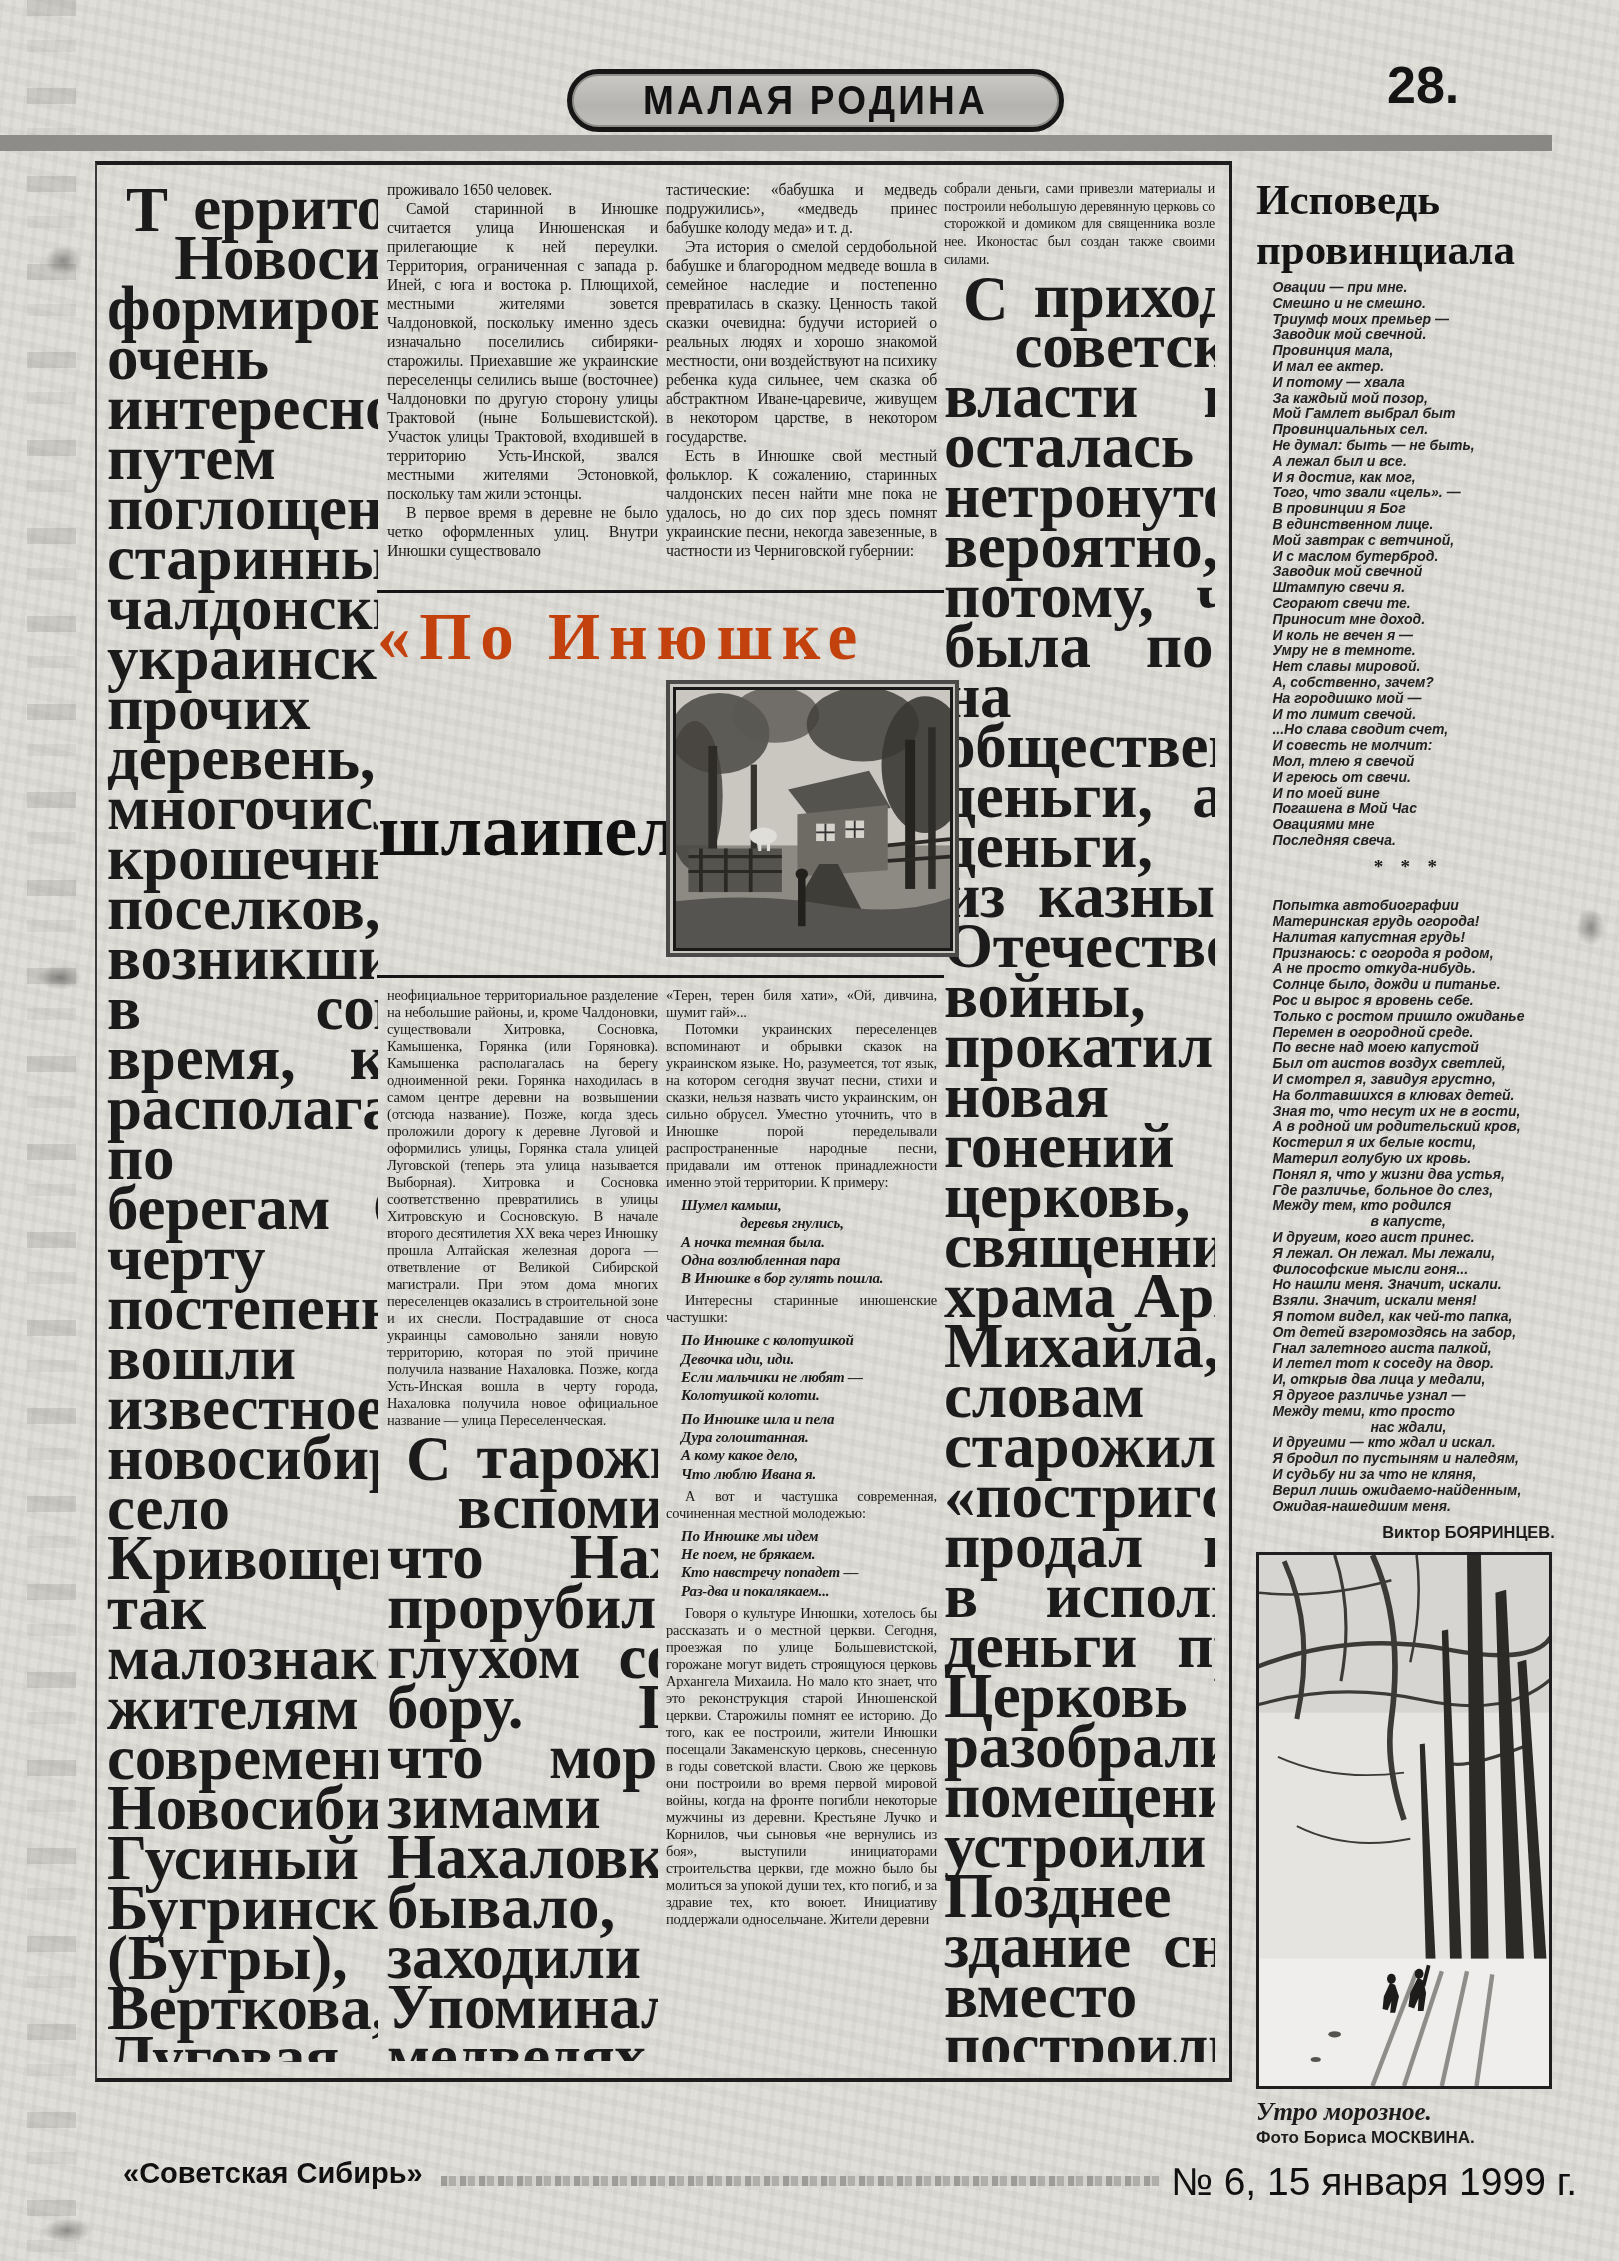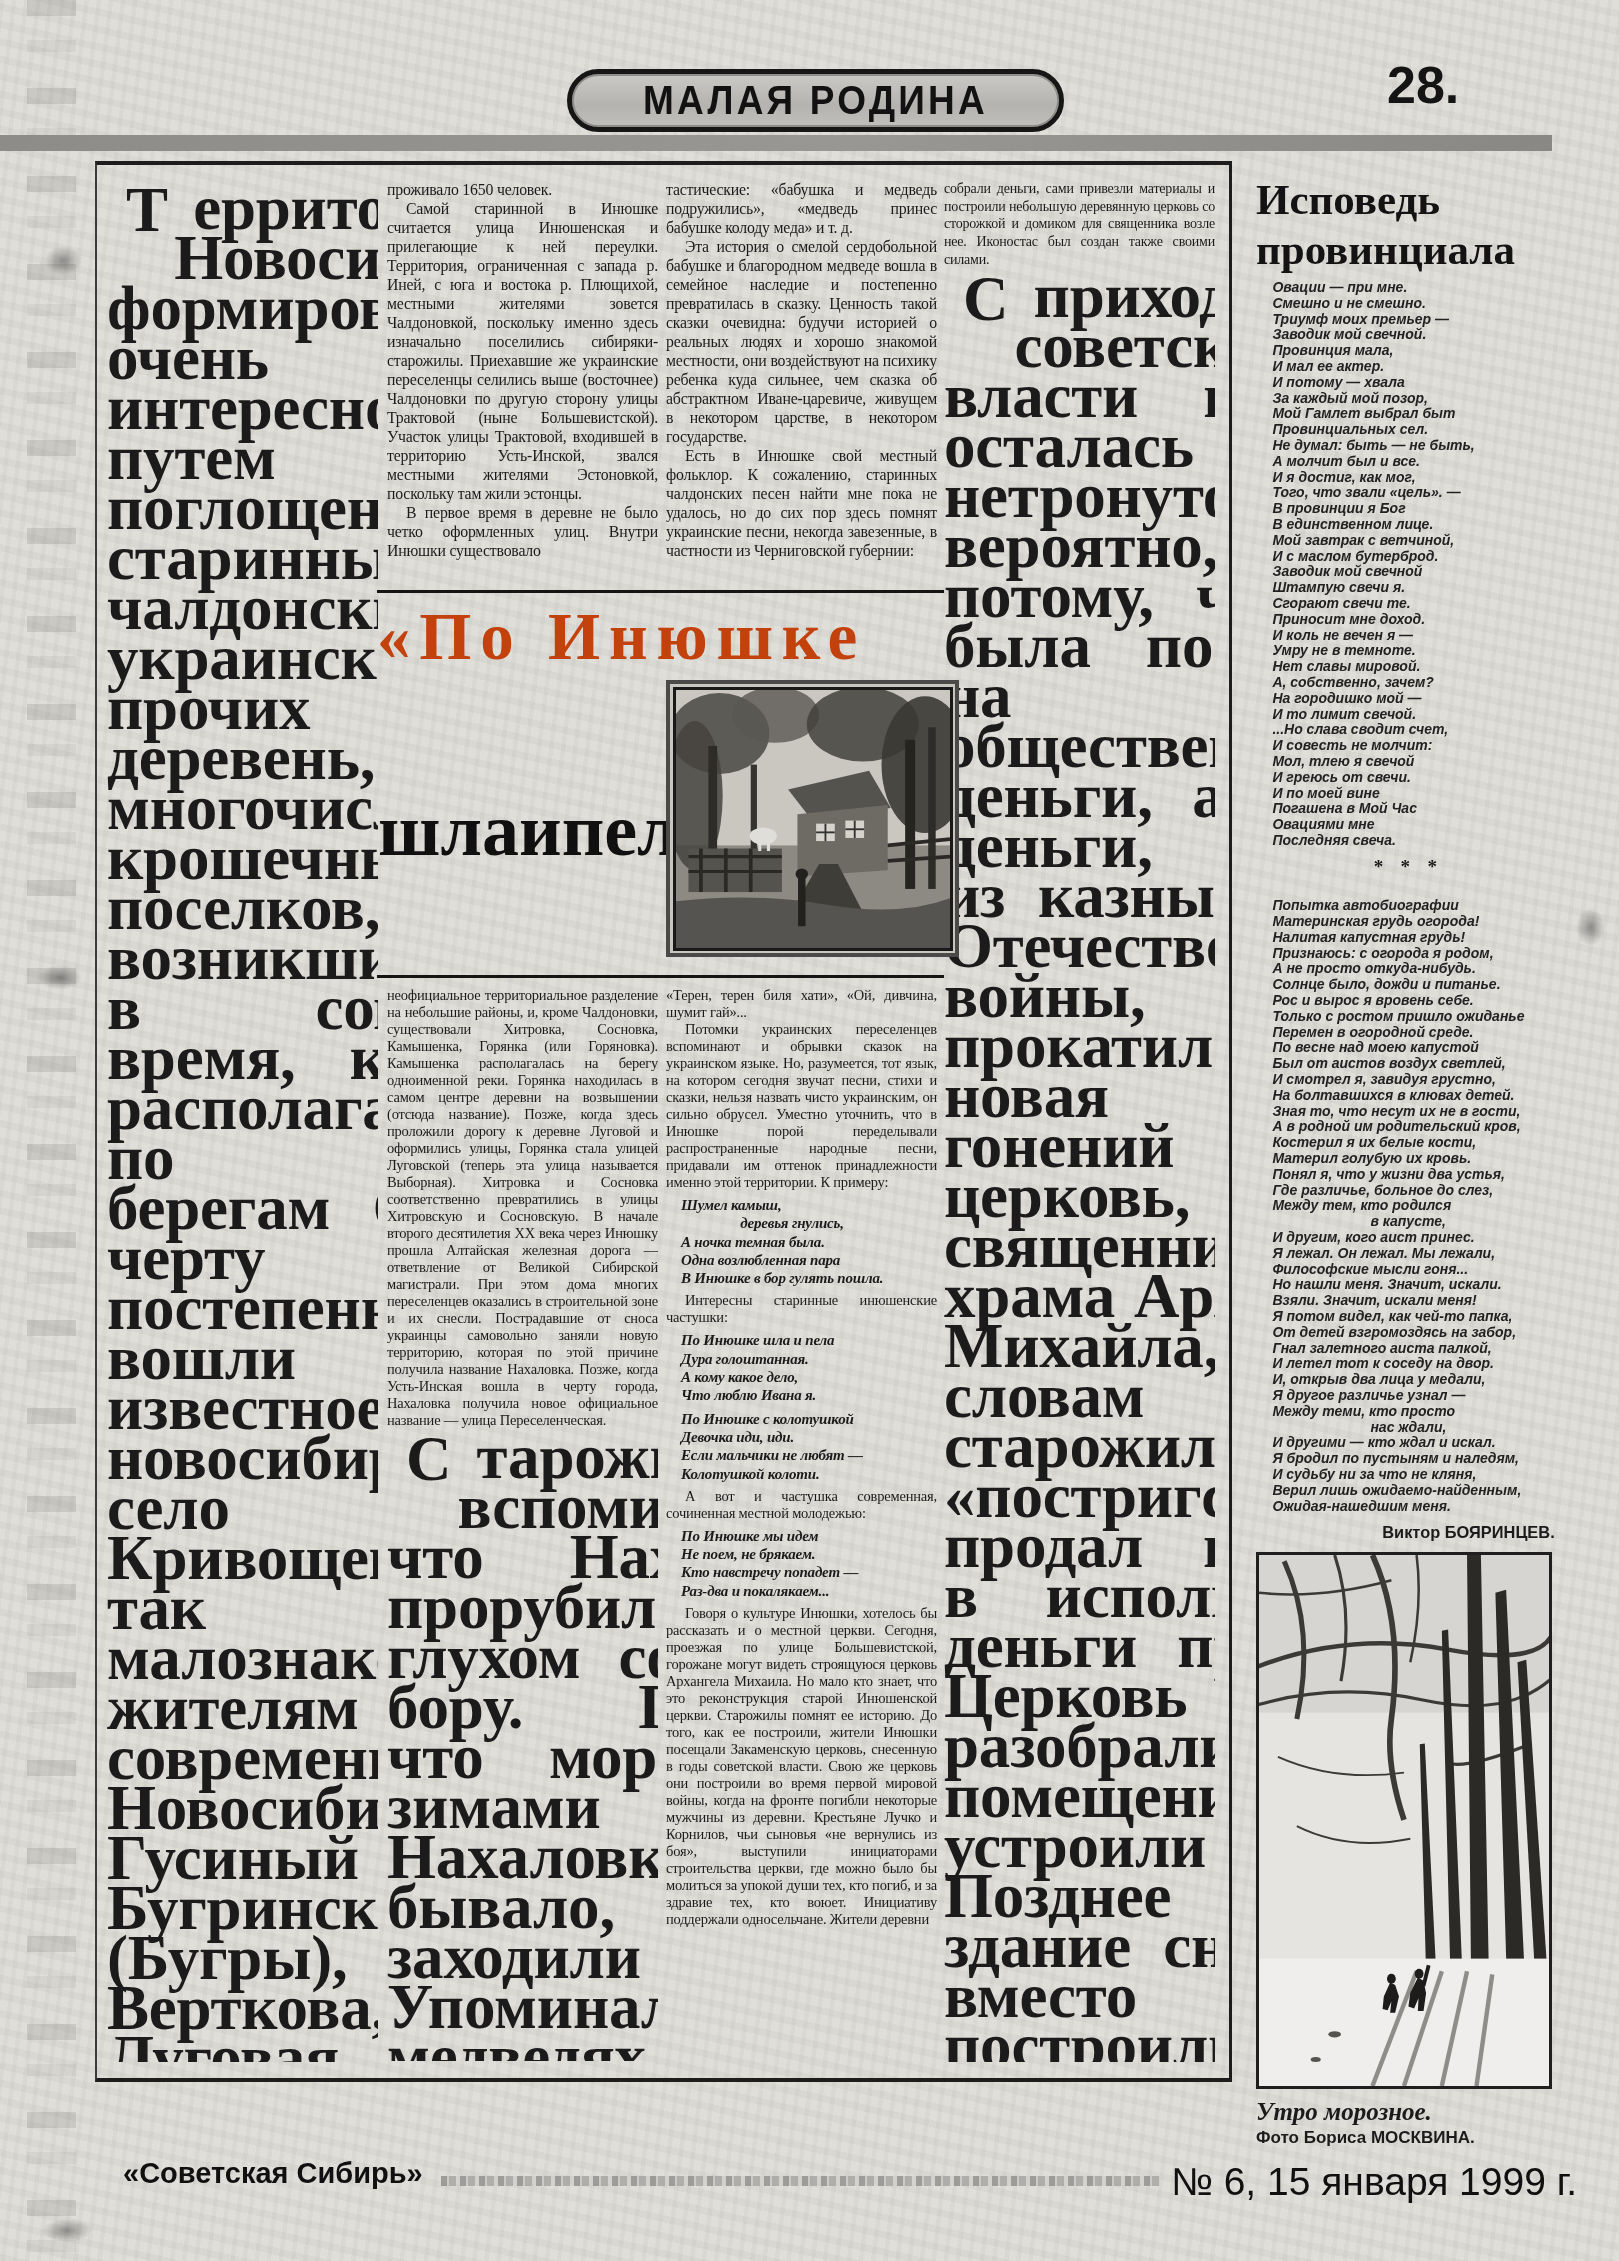--- a/index.html
+++ b/index.html
@@ -98,28 +98,28 @@
   </div>
 <div class="abs col c-md" style="left:666px;top:987px;width:271px;height:1074px;">
     <p class="para cont">«Терен, терен биля хати», «Ой, дивчина, шумит гай»...</p>
     <p class="para p">Потомки украинских переселенцев вспоминают и обрывки сказок на украинском языке. Но, разумеется, тот язык, на котором сегодня звучат песни, стихи и сказки, нельзя назвать чисто украинским, он сильно обрусел. Уместно уточнить, что в Инюшке порой переделывали распространенные народные песни, придавали им оттенок принадлежности именно этой территории. К примеру:</p>
     <p class="para verse">Шумел камыш,
     деревья гнулись,
 А ночка темная была.
 Одна возлюбленная пара
 В Инюшке в бор гулять пошла.</p>
     <p class="para p">Интересны старинные инюшенские частушки:</p>
+    <p class="para verse">По Инюшке с колотушкой
+Девочка иди, иди.
+Если мальчики не любят —
+Колотушкой колоти.</p>
     <p class="para verse">По Инюшке шла и пела
 Дура голоштанная.
 А кому какое дело,
 Что люблю Ивана я.</p>
-    <p class="para verse">По Инюшке с колотушкой
-Девочка иди, иди.
-Если мальчики не любят —
-Колотушкой колоти.</p>
     <p class="para p">А вот и частушка современная, сочиненная местной молодежью:</p>
     <p class="para verse">По Инюшке мы идем
 Не поем, не брякаем.
 Кто навстречу попадет —
 Раз-два и покалякаем...</p>
     <p class="para p">Говоря о культуре Инюшки, хотелось бы рассказать и о местной церкви. Сегодня, проезжая по улице Большевистской, горожане могут видеть строящуюся церковь Архангела Михаила. Но мало кто знает, что это реконструкция старой Инюшенской церкви. Старожилы помнят ее историю. До того, как ее построили, жители Инюшки посещали Закаменскую церковь, снесенную в годы советской власти. Свою же церковь они построили во время первой мировой войны, когда на фронте погибли некоторые мужчины из деревни. Крестьяне Лучко и Корнилов, чьи сыновья «не вернулись из боя», выступили инициаторами строительства церкви, где можно было бы молиться за упокой души тех, кто погиб, и за здравие тех, кто воюет. Инициативу поддержали односельчане. Жители деревни</p>
   </div>
 <div class="abs col c-sm" style="left:944px;top:180px;width:271px;height:1882px;">
     <p class="para cont">собрали деньги, сами привезли материалы и построили небольшую деревянную церковь со сторожкой и домиком для священника возле нее. Иконостас был создан также своими силами.</p>
     <p class="para dropcap"><span class="dropcap">С</span>приходом советской власти церковь осталась нетронутой — вероятно, потому, что она была построена на общественные деньги, а не на деньги, взятые из казны. После Отечественной войны, когда прокатилась новая волна гонений на церковь, священник из храма Архангела Михайла, по словам старожилов, «постригся и продал церковь в исполком, а деньги пропил». Церковь разобрали, а в ее помещении устроили клуб. Позднее старое здание снесли, а вместо него построили кинотеатр «Заря». Иконы, церковные книги и прочее достояние было растеряно. До наших дней в восстановленном храме сохранилась одна-единственная икона.</p>
@@ -186,21 +186,21 @@
       <div class="poem-line">Смешно и не смешно.</div>
       <div class="poem-line">Триумф моих премьер —</div>
       <div class="poem-line">Заводик мой свечной.</div>
       <div class="poem-line">Провинция мала,</div>
       <div class="poem-line">И мал ее актер.</div>
       <div class="poem-line">И потому — хвала</div>
       <div class="poem-line">За каждый мой позор,</div>
       <div class="poem-line">Мой Гамлет выбрал быт</div>
       <div class="poem-line">Провинциальных сел.</div>
       <div class="poem-line">Не думал: быть — не быть,</div>
-      <div class="poem-line">А молчит был и все.</div>
+      <div class="poem-line">А лежал был и все.</div>
       <div class="poem-line">И я достиг, как мог,</div>
       <div class="poem-line">Того, что звали «цель». —</div>
       <div class="poem-line">В провинции я Бог</div>
       <div class="poem-line">В единственном лице.</div>
       <div class="poem-line">Мой завтрак с ветчиной,</div>
       <div class="poem-line">И с маслом бутерброд.</div>
       <div class="poem-line">Заводик мой свечной</div>
       <div class="poem-line">Штампую свечи я.</div>
       <div class="poem-line">Сгорают свечи те.</div>
       <div class="poem-line">Приносит мне доход.</div>

